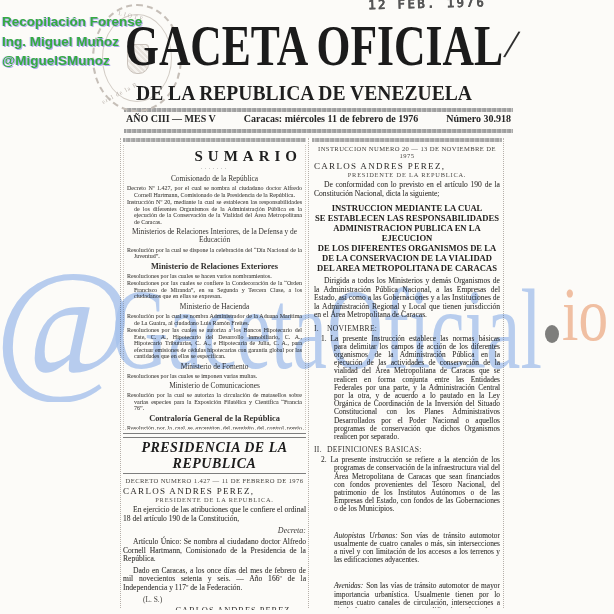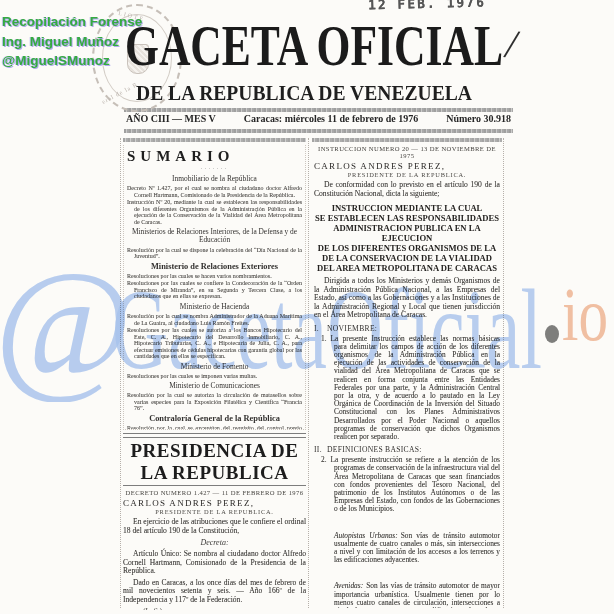--- a/index.html
+++ b/index.html
@@ -32,36 +32,36 @@
   .vline{position:absolute;top:138px;height:470px;width:0;border-left:1px dotted #b6b0aa;}
   #vl1{left:120px} #vl2{left:308px} #vl3{left:503px}
   .col{position:absolute;top:138px;overflow:hidden;}
   #col-left{left:123px;width:183px;height:472px;}
   #col-right{left:312px;width:190px;height:470px;}
   .col-toprule{height:4px;margin-bottom:3px;opacity:.8;
          background:repeating-linear-gradient(90deg,#8f8f8f 0 2px,#c5c5c5 2px 3px,#9a9a9a 3px 5px);}
   
   .sumario-box{height:282px;overflow:hidden;padding:2px 3px 0 3px;
                border-left:1px dotted #ccc6bf;border-right:1px dotted #ccc6bf;border-bottom:1px dotted #ccc6bf;}
-  .sumario-title{text-align:left;font-weight:bold;font-size:15px;letter-spacing:5px;color:#1f1f1f;margin-top:1px;}
+  .sumario-title{text-align:right;font-weight:bold;font-size:15px;letter-spacing:5px;color:#1f1f1f;margin-top:1px;}
   .sumario-dots{text-align:center;font-size:6px;color:#8a8a8a;letter-spacing:2px;line-height:6px;margin:1px 0 2px;}
   .min-head{text-align:center;font-size:7.4px;line-height:8.2px;color:#33312f;margin:3px 4px 2px;}
   .min-head.lg{font-weight:bold;font-size:8.4px;}
   .sum-entry{font-size:6px;line-height:6.5px;text-align:justify;color:#55524e;
              margin:1px 0;padding-left:7px;text-indent:-7px;text-shadow:0 0 .4px rgba(90,90,90,.5);}
   
   .rule-double{height:3px;border-top:1px solid #7d7d7d;border-bottom:1px solid #7d7d7d;margin-top:3px;}
-  .banner{text-align:center;font-weight:bold;font-size:19px;letter-spacing:.5px;color:#1d1d1d;padding:2px 0 1px;}
+  .banner{text-align:center;font-weight:bold;font-size:14px;letter-spacing:.5px;color:#1d1d1d;padding:2px 0 1px;font-style:italic;}
   .rule-single{border-top:1px solid #7d7d7d;margin-bottom:3px;}
   .doc-number{text-align:center;font-size:6.6px;letter-spacing:.4px;color:#45433f;margin:2px 0;}
   .doc-author{text-align:left;font-size:9px;letter-spacing:1.3px;color:#2c2a28;margin:2px 0 0;}
   .doc-author-title{text-align:center;font-size:6.4px;letter-spacing:.8px;color:#4c4a46;margin-bottom:2px;}
   .para{font-size:7.6px;line-height:8.5px;text-align:justify;color:#403e3b;margin:3px 0;
         text-indent:10px;text-shadow:0 0 .4px rgba(80,80,80,.45);}
-  .decreta{text-align:center;font-style:italic;font-size:8px;margin:3px 0;color:#3c3a38;}
+  .decreta{text-align:right;font-style:italic;font-size:8px;margin:3px 0;color:#3c3a38;}
   .ls-left{font-size:7.4px;padding-left:20px;margin-top:3px;color:#45433f;}
   .sig-center{font-size:8.4px;letter-spacing:1px;text-align:center;padding-left:40px;margin:2px 0;color:#302e2c;}
   
   #col-right .inner{padding:0 2px;}
   .inst-heading{font-weight:bold;font-size:8.6px;line-height:10px;text-align:center;color:#242220;margin:5px 0 4px;}
   .sec-label{font-size:7.6px;color:#33312f;margin:4px 0 2px;letter-spacing:.3px;}
   .sec-label .rn{display:inline-block;width:13px;}
   .num-item{font-size:7.4px;line-height:8.2px;text-align:justify;color:#403e3b;
             margin:2px 0;padding-left:20px;text-indent:-13px;text-shadow:0 0 .4px rgba(80,80,80,.45);}
   .num-item .num{margin-right:4px;}
@@ -111,21 +111,21 @@
   <div class="vline" id="vl2"></div>
   <div class="vline" id="vl3"></div>
 
   <div class="col" id="col-left">
     <div class="col-toprule"></div>
 
     <div class="sumario-box">
       <div class="sumario-title">SUMARIO</div>
       <div class="sumario-dots">·······</div>
 
-      <div class="min-head">Inmobiliario de la República</div>
+      <div class="min-head">Comisionado de la República</div>
       <p class="sum-entry">Decreto Nº 1.427, por el cual se nombra al ciudadano doctor Alfredo Cornell Hartmann, Comisionado de la Presidencia de la República.</p>
       <p class="sum-entry">Instrucción Nº 20, mediante la cual se establecen las responsabilidades de los diferentes Organismos de la Administración Pública en la ejecución de la Conservación de la Vialidad del Área Metropolitana de Caracas.</p>
 
       <div class="min-head">Ministerios de Relaciones Interiores, de la Defensa y de Educación</div>
       <p class="sum-entry">Resolución por la cual se dispone la celebración del “Día Nacional de la Juventud”.</p>
 
       <div class="min-head lg">Ministerio de Relaciones Exteriores</div>
       <p class="sum-entry">Resoluciones por las cuales se hacen varios nombramientos.</p>
       <p class="sum-entry">Resoluciones por las cuales se confiere la Condecoración de la “Orden Francisco de Miranda”, en su Segunda y Tercera Clase, a los ciudadanos que en ellas se expresan.</p>
 

